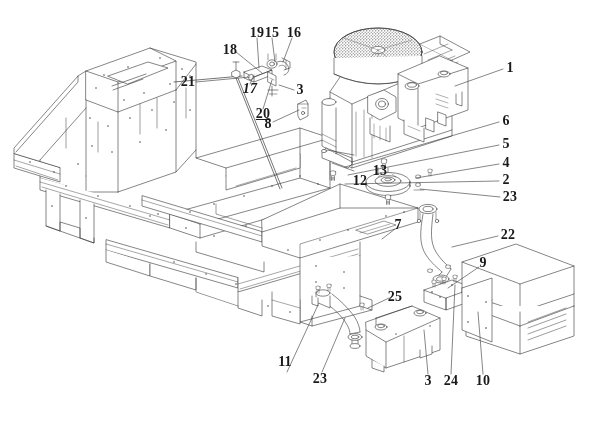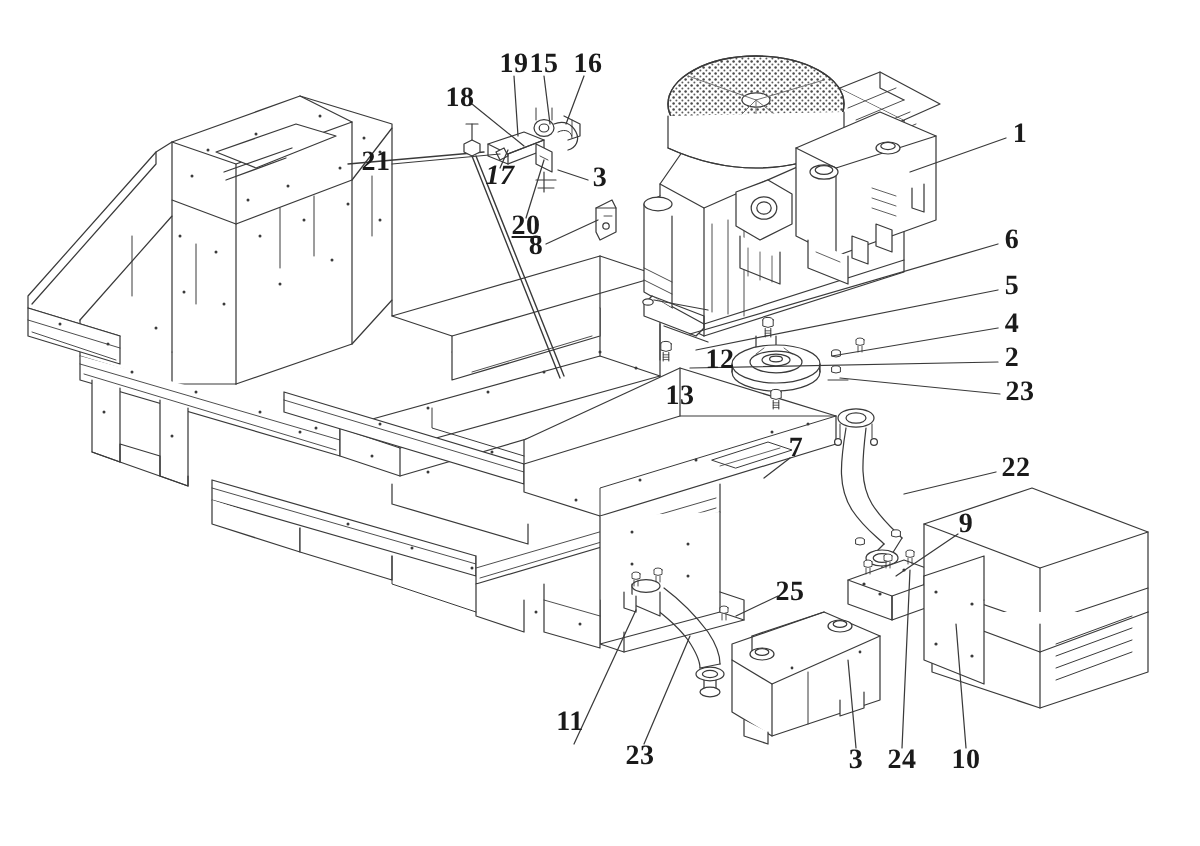--- a/index.html
+++ b/index.html
@@ -464,21 +464,21 @@
       <div class="callout" style="left: 508px; top: 235px; color: rgb(26, 26, 26);">22</div>
       <div class="callout" style="left: 483px; top: 263px; color: rgb(26, 26, 26);">9</div>
       <div class="callout" style="left: 483px; top: 381px; color: rgb(26, 26, 26);">10</div>
       <div class="callout" style="left: 451px; top: 381px; color: rgb(26, 26, 26);">24</div>
       <div class="callout" style="left: 428px; top: 381px; color: rgb(26, 26, 26);">3</div>
       <div class="callout" style="left: 320px; top: 379px; color: rgb(26, 26, 26);">23</div>
       <div class="callout" style="left: 285px; top: 362px; color: rgb(26, 26, 26);">11</div>
       <div class="callout" style="left: 395px; top: 297px; color: rgb(26, 26, 26);">25</div>
       <div class="callout" style="left: 398px; top: 225px; color: rgb(26, 26, 26);">7</div>
       <div class="callout" style="left: 360px; top: 142px; color: rgb(26, 26, 26); margin-top: 39px;">12</div>
-      <div class="callout" style="left: 340px; top: 171px; color: rgb(26, 26, 26); margin-top: 28px;">13</div>
+      <div class="callout" style="left: 380px; top: 171px; color: rgb(26, 26, 26);">13</div>
       <div class="callout" style="left: 188px; top: 82px; color: rgb(26, 26, 26);">21</div>
       <div class="callout" style="left: 230px; top: 50px; color: rgb(26, 26, 26);">18</div>
       <div class="callout" style="left: 257px; top: 33px; color: rgb(26, 26, 26);">19</div>
       <div class="callout" style="left: 272px; top: 33px; color: rgb(26, 26, 26);">15</div>
       <div class="callout" style="left: 294px; top: 33px; color: rgb(26, 26, 26);">16</div>
       <div class="callout" style="left: 250px; top: 89px; color: rgb(26, 26, 26); font-style: italic;">17</div>
       <div class="callout" style="left: 300px; top: 90px; color: rgb(26, 26, 26);">3</div>
       <div class="callout" style="left: 263px; top: 114px; color: rgb(26, 26, 26); text-decoration: underline;">20</div>
       <div class="callout" style="left: 268px; top: 124px; color: rgb(26, 26, 26);">8</div>
     </div>

